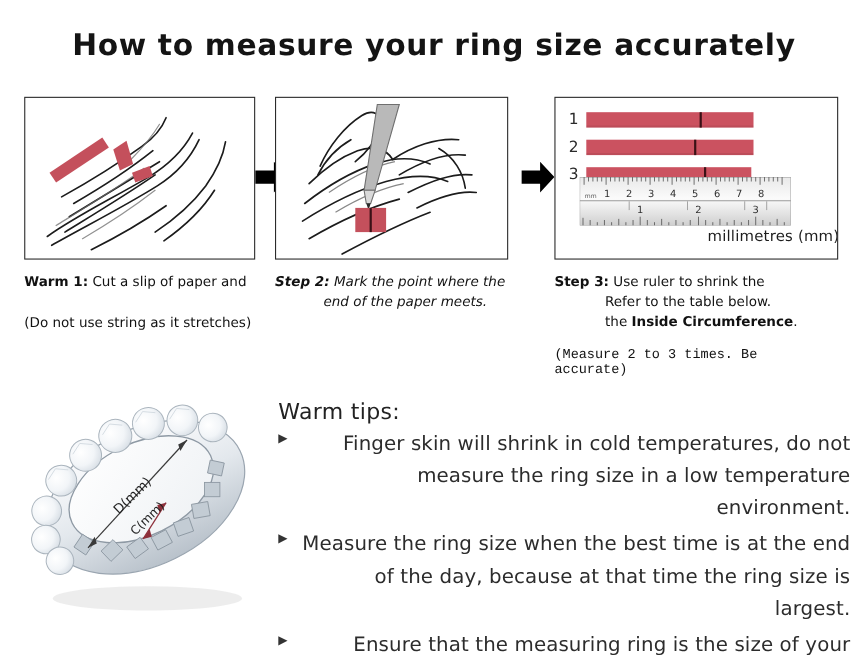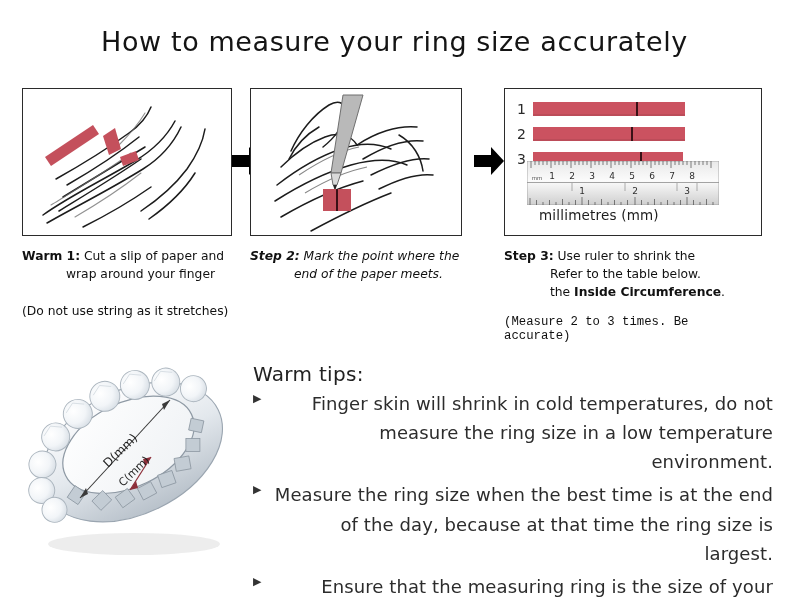--- a/index.html
+++ b/index.html
@@ -18,21 +18,21 @@
 
   
   #page-title {
     position: absolute;
     left: 0;
     top: 26px;
     width: 789px;
     text-align: center;
     font-family: "DejaVu Sans", sans-serif;
     font-size: 27px;
-    font-weight: 400;
+    font-weight: 700;
     letter-spacing: 0.6px;
     color: #141414;
     white-space: nowrap;
   }
 
   
   #steps-row {
     position: absolute;
     left: 0;
     top: 88px;
@@ -127,21 +127,21 @@
   .ruler-img {
     position: absolute;
     left: 22px;
     top: 72px;
   }
   .mm-caption {
     position: absolute;
     left: 0;
     top: 118px;
     width: 258px;
-    text-align: left;
+    text-align: right;
     font-size: 13.5px;
     color: #1d1d1d;
     font-family: "DejaVu Sans", sans-serif;
     letter-spacing: 0.2px;
   }
   .step-col.c3 .mm-caption { padding-left: 34px; box-sizing: border-box; }
 
   
   #lower {
     position: absolute;
@@ -221,21 +221,20 @@
         <g>
           <polygon points="22,68 70,36 76,45 28,77" fill="#c4505c"></polygon>
           <polygon points="80,47 92,39 98,60 86,66" fill="#c4505c"></polygon>
           <polygon points="97,68 113,62 116,71 100,77" fill="#c4505c"></polygon>
         </g>
       </svg>
     </div>
     <div class="step-caption">
       <span class="lead">Warm 1:</span>
       <span>Cut a slip of paper and</span>
-      <span class="l2">wrap around your finger</span>
     </div>
     <div class="step-note">(Do not use string as it stretches)</div>
   </div>
 
   <div class="arrow-sep a1">
     <svg width="30" height="34" viewBox="0 0 30 34">
       <polygon points="0,11 17,11 17,3 30,17 17,31 17,23 0,23" fill="#000000"></polygon>
     </svg>
   </div>
 

